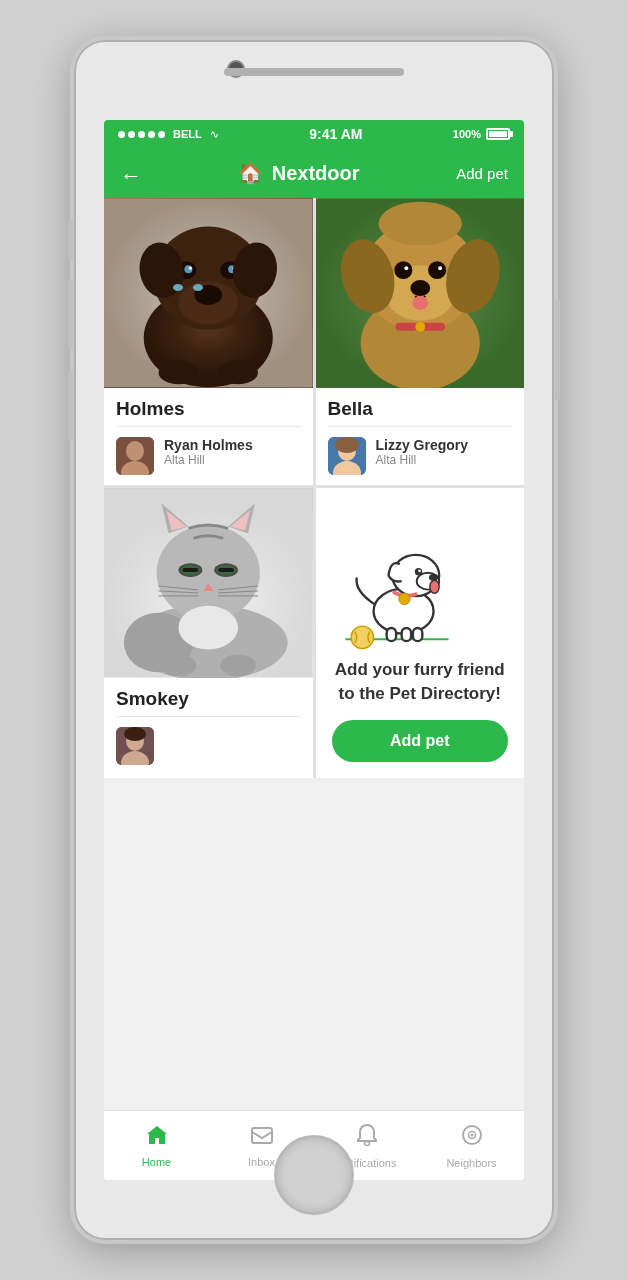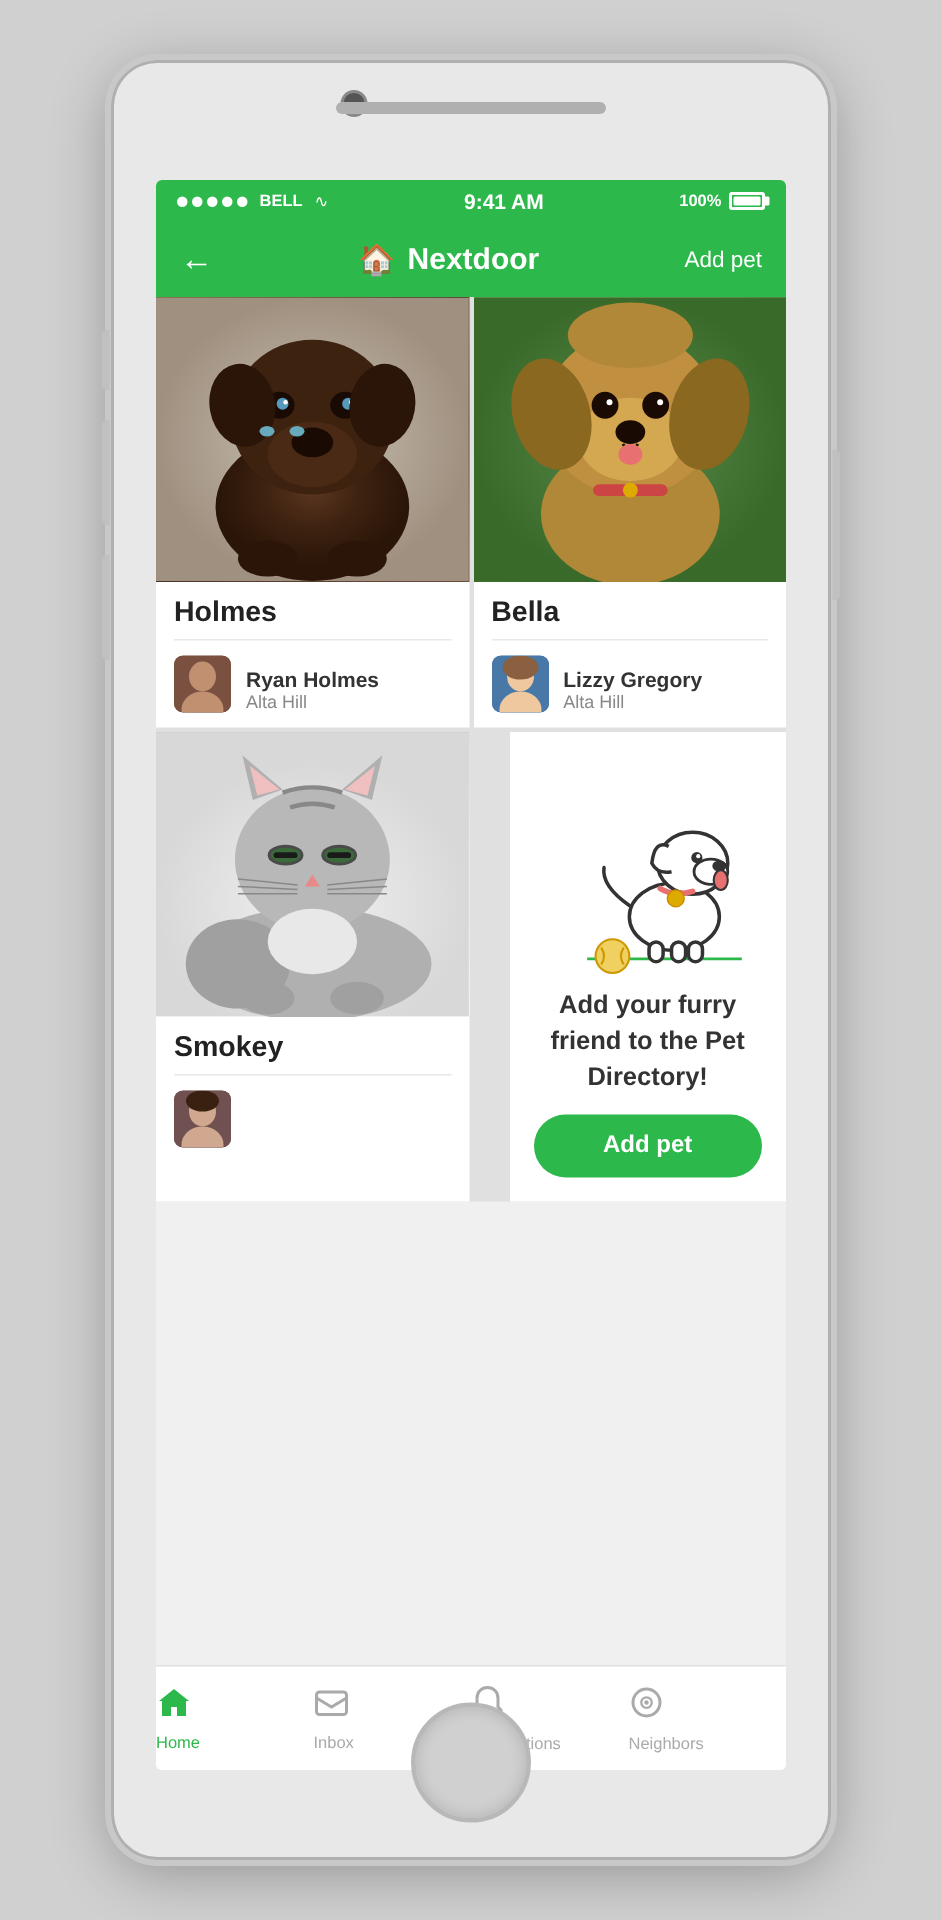--- a/index.html
+++ b/index.html
@@ -352,21 +352,21 @@
     }
 
     .divider {
       height: 1px;
       background: #e8e8e8;
       margin: 0 12px;
     }
 
     .owner-info {
       display: flex;
-      align-items: flex-end;
+      align-items: flex-start;
       gap: 10px;
       padding: 10px 12px;
     }
 
     .owner-avatar {
       width: 38px;
       height: 38px;
       border-radius: 6px;
       flex-shrink: 0;
       overflow: hidden;
@@ -395,24 +395,23 @@
     .owner-location {
       font-size: 12px;
       color: #888;
     }
 
     
     .add-pet-card {
       background: white;
       display: flex;
       flex-direction: column;
-      align-items: flex-end;
+      align-items: flex-start;
       justify-content: space-between;
       padding: 20px 16px 16px;
-      margin-left: 24px;
     }
 
     .add-pet-text {
       font-size: 17px;
       font-weight: 600;
       color: #333;
       text-align: center;
       line-height: 1.4;
       margin-bottom: 14px;
     }
@@ -436,20 +435,21 @@
       display: flex;
       align-items: center;
       justify-content: space-around;
       border-top: 1px solid #e0e0e0;
       flex-shrink: 0;
     }
 
     .nav-item {
       display: flex;
       flex-direction: column;
+      align-items: center;
       gap: 4px;
       flex: 1;
       cursor: pointer;
     }
 
     .nav-icon {
       font-size: 22px;
       color: #aaa;
     }
 

